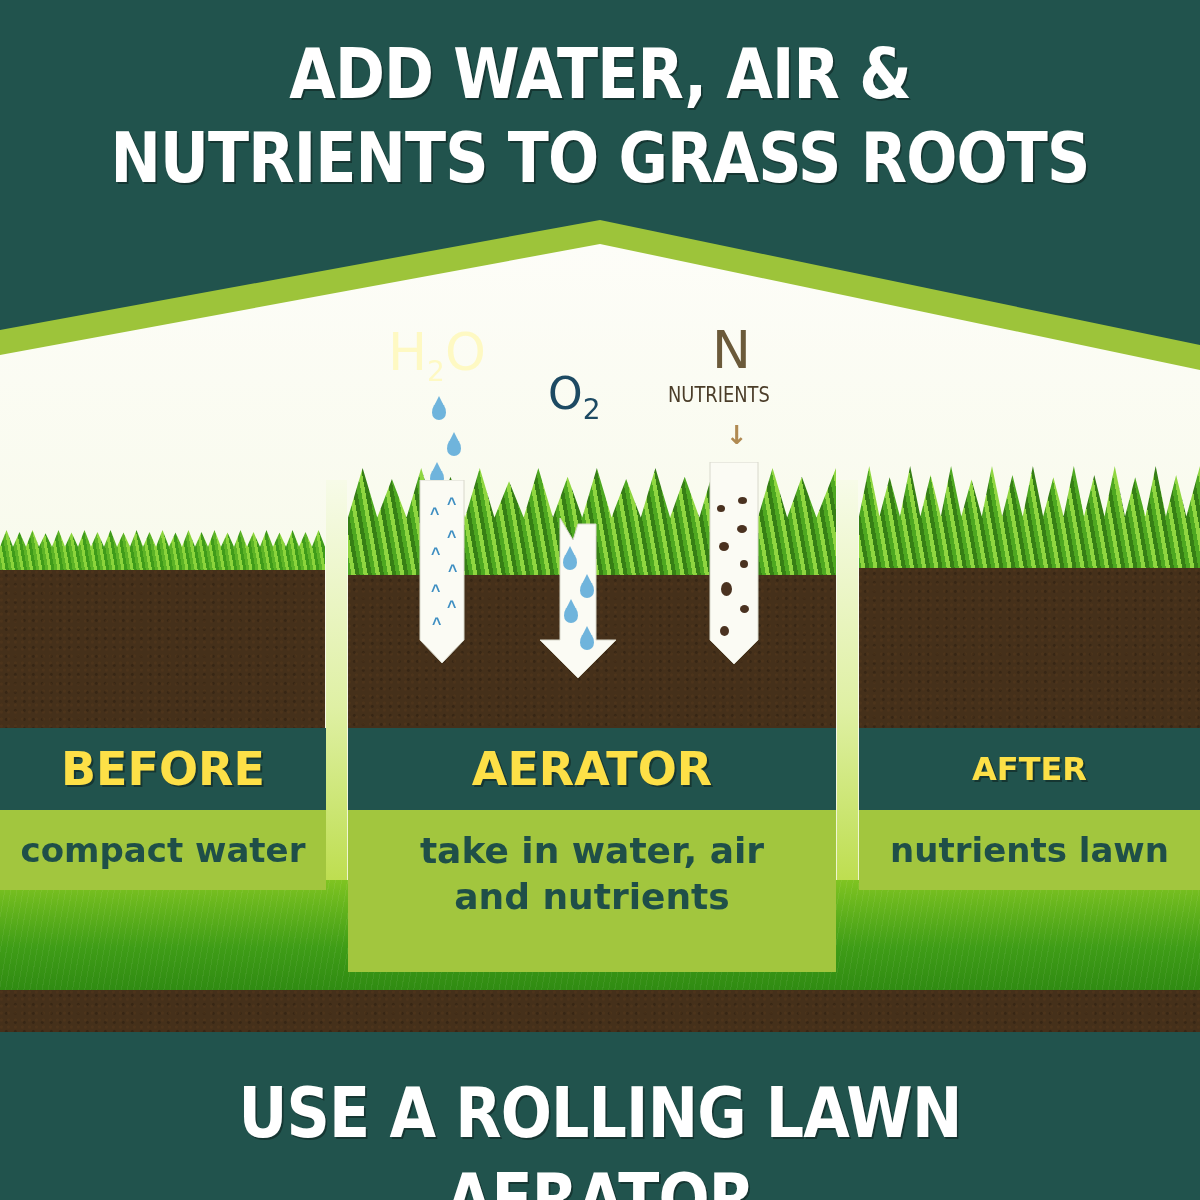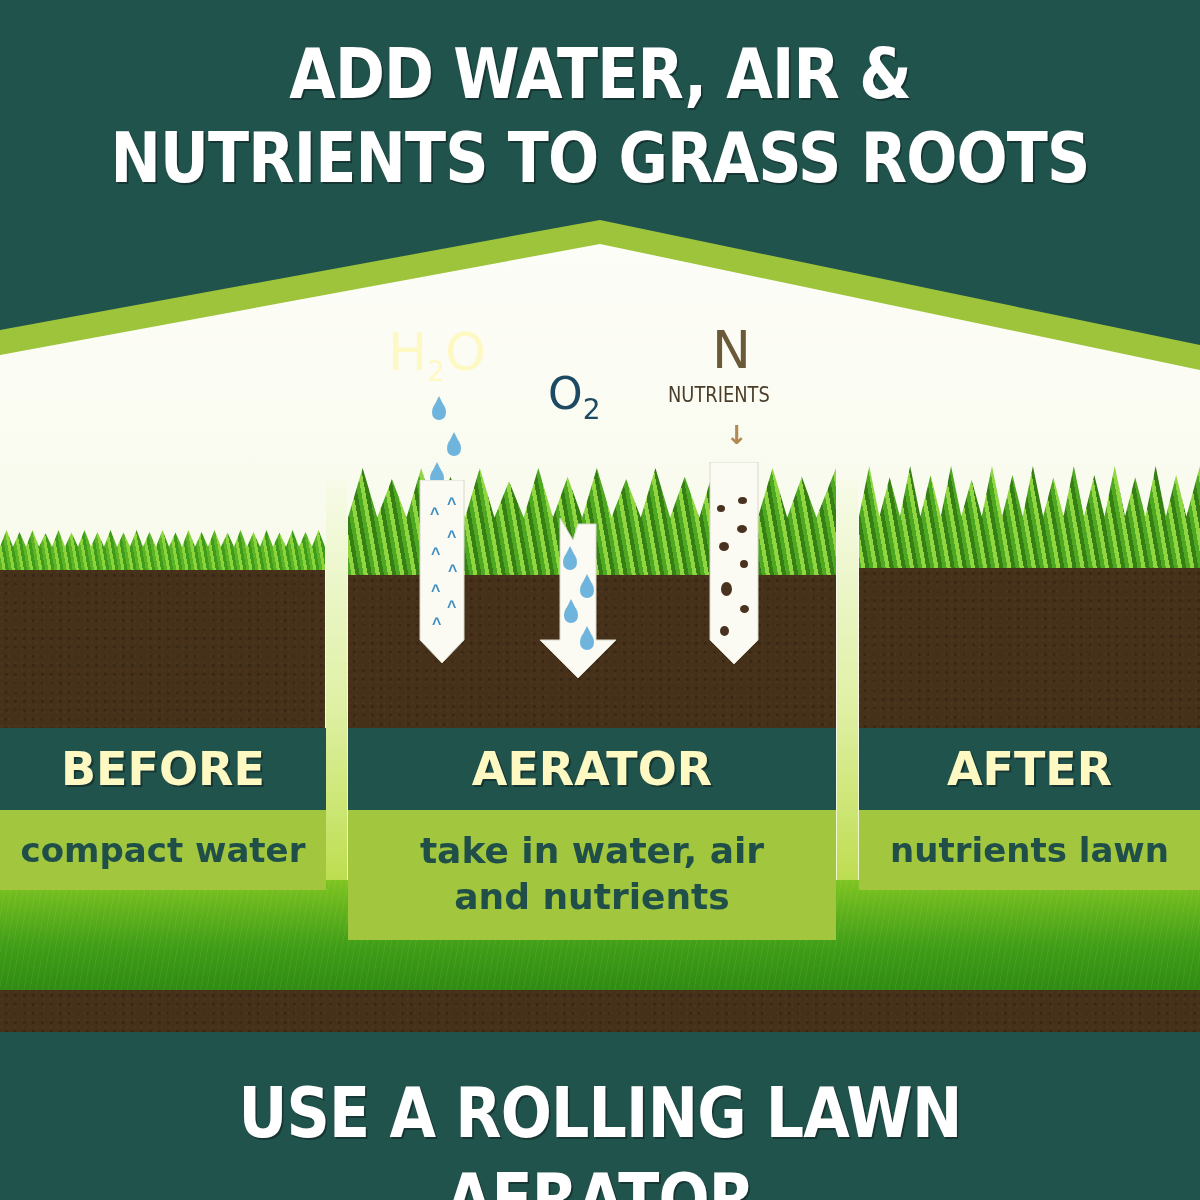--- a/index.html
+++ b/index.html
@@ -6,21 +6,21 @@
   body { width:1200px; height:1200px; position:relative; overflow:hidden; background:#21534d; font-family:"Liberation Sans", sans-serif; }
   .abs { position:absolute; }
   .title { left:0; width:1200px; text-align:center; color:#fff; font-family:"DejaVu Sans", sans-serif; font-weight:bold; letter-spacing:-1px; text-shadow:2px 2px 0 rgba(0,0,0,0.35); transform:scaleX(0.86); }
   #roof { left:0; top:0; }
   .grass-tuft { position:absolute; overflow:hidden; }
   .soil { position:absolute; background:
       radial-gradient(circle at 20% 30%, rgba(90,60,30,0.35) 1px, transparent 2px),
       radial-gradient(circle at 70% 60%, rgba(30,20,10,0.35) 1px, transparent 2px),
       #45301a; background-size: 7px 7px, 9px 9px, auto; }
   .divider { position:absolute; background:linear-gradient(#f7fbe8, #dff0a4 40%, #b3d835 80%, #9ccb2a); }
-  .head-band { position:absolute; background:#21534d; color:#fef9c3; font-family:"DejaVu Sans", sans-serif; font-weight:bold; text-align:center; text-shadow:2px 2px 0 rgba(0,0,0,0.35); }
+  .head-band { position:absolute; background:#21534d; color:#fde047; font-family:"DejaVu Sans", sans-serif; font-weight:bold; text-align:center; text-shadow:2px 2px 0 rgba(0,0,0,0.35); }
   .sub-band { position:absolute; background:#a2c63e; color:#1f4f48; font-family:"DejaVu Sans", sans-serif; font-weight:bold; text-align:center; }
   .lawn { position:absolute; background:
       repeating-linear-gradient(100deg, rgba(255,255,255,0.06) 0 1px, transparent 1px 6px),
       linear-gradient(#7fc421, #3f9d17 60%, #2f8a12); }
   .formula { position:absolute; font-family:"DejaVu Sans", sans-serif; }
   .drop { position:absolute; width:14px; height:18px; background:#6fb4dc; border-radius:50% 50% 50% 50% / 60% 60% 40% 40%; }
   .drop::before { content:""; position:absolute; left:3px; top:-6px; border-left:4px solid transparent; border-right:4px solid transparent; border-bottom:8px solid #6fb4dc; }
   .chev { position:absolute; color:#3f8fc2; font-weight:bold; font-size:16px; }
   .seed { position:absolute; background:#4a3220; border-radius:50%; }
 </style>
@@ -99,23 +99,23 @@
 <div class="seed" style="left:740px; top:560px; width:8px; height:8px;"></div>
 <div class="seed" style="left:721px; top:582px; width:11px; height:14px;"></div>
 <div class="seed" style="left:740px; top:605px; width:9px; height:8px;"></div>
 <div class="seed" style="left:720px; top:626px; width:9px; height:10px;"></div>
 
 <div class="lawn" style="left:0; top:880px; width:1200px; height:112px;"></div>
 <div class="soil" style="left:0; top:990px; width:1200px; height:42px;"></div>
 
 <div class="head-band" style="left:0; top:728px; width:326px; height:82px; line-height:82px; font-size:46px;">BEFORE</div>
 <div class="head-band" style="left:348px; top:728px; width:488px; height:82px; line-height:82px; font-size:46px;">AERATOR</div>
-<div class="head-band" style="left:859px; top:728px; width:341px; height:82px; line-height:82px; font-size:46px;">AFTER</div>
+<div class="head-band" style="left:859px; top:728px; width:341px; height:82px; line-height:82px; font-size:32px;">AFTER</div>
 
 <div class="sub-band" style="left:0; top:810px; width:326px; height:80px; line-height:80px; font-size:34px;">compact water</div>
-<div class="sub-band" style="left:348px; top:810px; width:488px; height:130px; font-size:36px; line-height:46px; padding-top:18px; box-sizing:border-box;">
+<div class="sub-band" style="left:348px; top:810px; width:488px; height:162px; font-size:36px; line-height:46px; padding-top:18px; box-sizing:border-box;">
   <div>take in water, air</div>
   <div>and nutrients</div>
 </div>
 <div class="sub-band" style="left:859px; top:810px; width:341px; height:80px; line-height:80px; font-size:34px;">nutrients lawn</div>
 
 <div class="abs" style="left:0; top:1032px; width:1200px; height:168px; background:#21534d;"></div>
 <div class="abs title" style="top:1070px; font-size:70px; line-height:86px;">USE A ROLLING LAWN AERATOR</div>
 
 </body></html>

